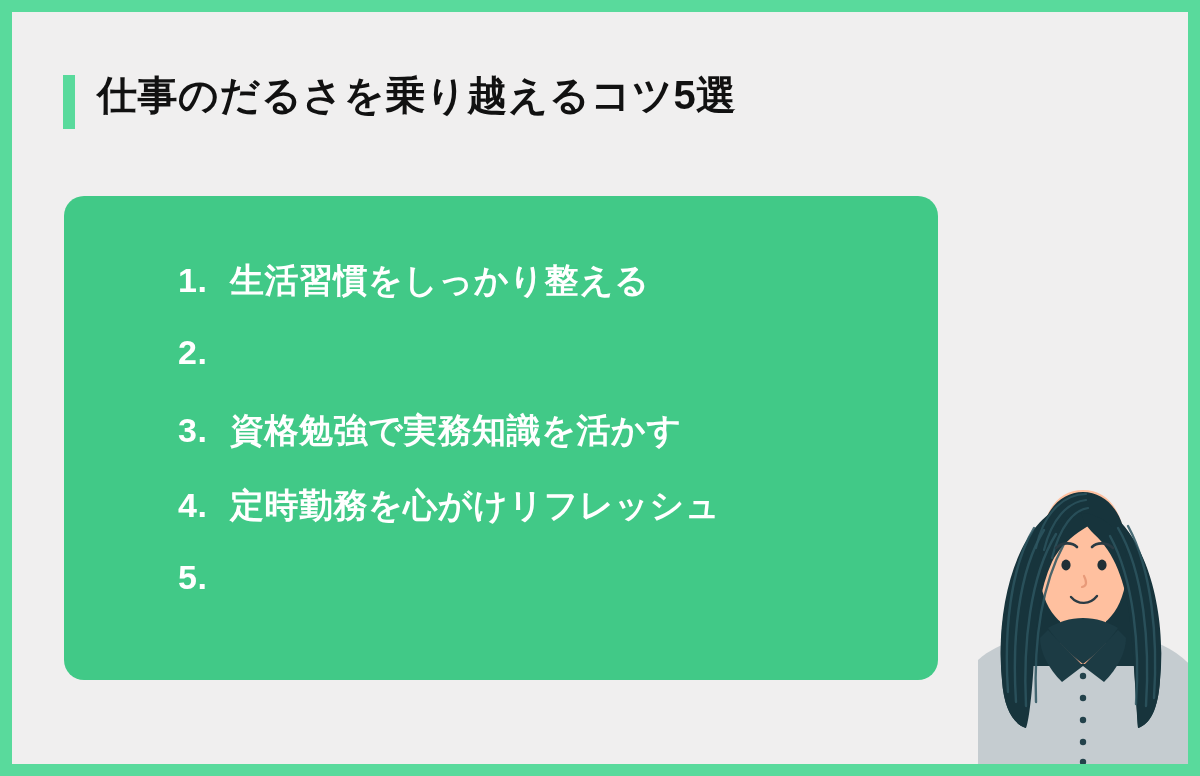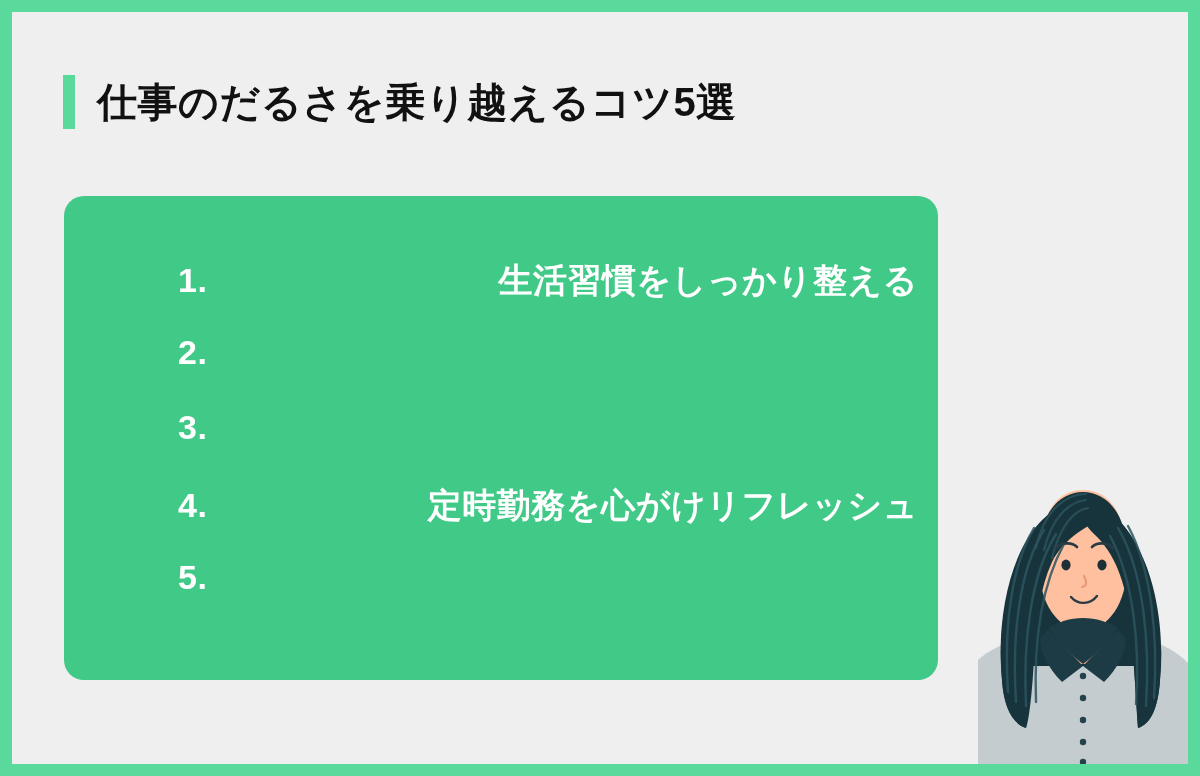--- a/index.html
+++ b/index.html
@@ -25,21 +25,20 @@
     background: #f0efef;
     overflow: hidden;
   }
 
   
   .title-row {
     position: absolute;
     left: 51px;
     top: 63px;
     display: flex;
-    align-items: center;
   }
   .title-accent {
     width: 12px;
     height: 54px;
     background: #59da9c;
     flex: 0 0 auto;
   }
   .title-text {
     margin-left: 22px;
     font-size: 40px;
@@ -77,21 +76,20 @@
     white-space: nowrap;
   }
   .item-num {
     flex: 0 0 auto;
     width: 52px;
     font-size: 34px;
     font-weight: 700;
   }
   .item-label {
     flex: 1 1 auto;
-    text-align: right;
   }
 
   
   .illustration {
     position: absolute;
     right: 0px;
     bottom: 0px;
     width: 210px;
     height: 312px;
     overflow: hidden;
@@ -116,20 +114,21 @@
           <span class="item-num">1.</span>
           <span class="item-label">生活習慣をしっかり整える</span>
         </div>
 
         <div class="list-item">
           <span class="item-num">2.</span>
         </div>
 
         <div class="list-item">
           <span class="item-num">3.</span>
+          <span class="item-label">資格勉強で実務知識を活かす</span>
         </div>
 
         <div class="list-item">
           <span class="item-num">4.</span>
           <span class="item-label">定時勤務を心がけリフレッシュ</span>
         </div>
 
         <div class="list-item">
           <span class="item-num">5.</span>
         </div>

